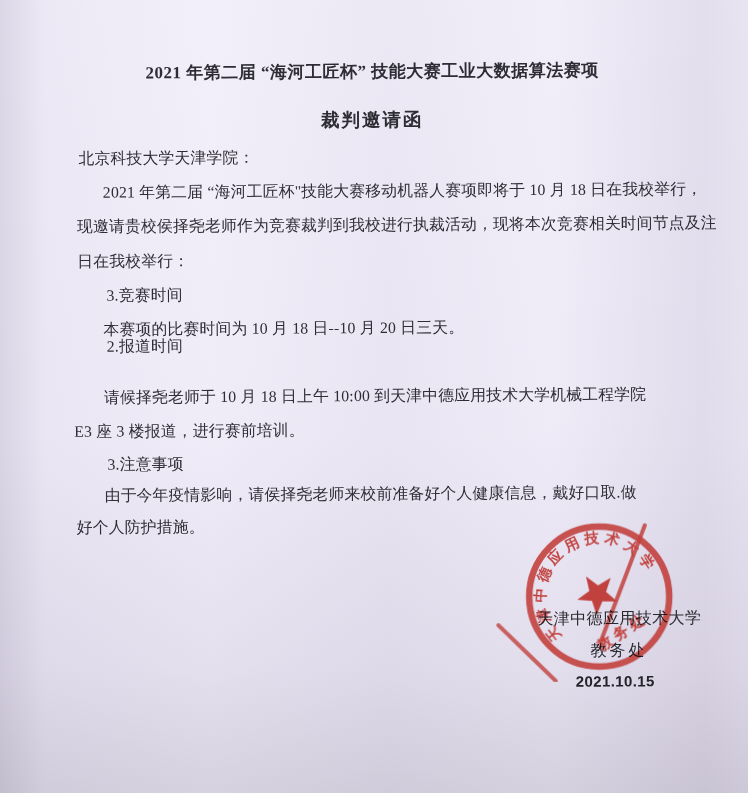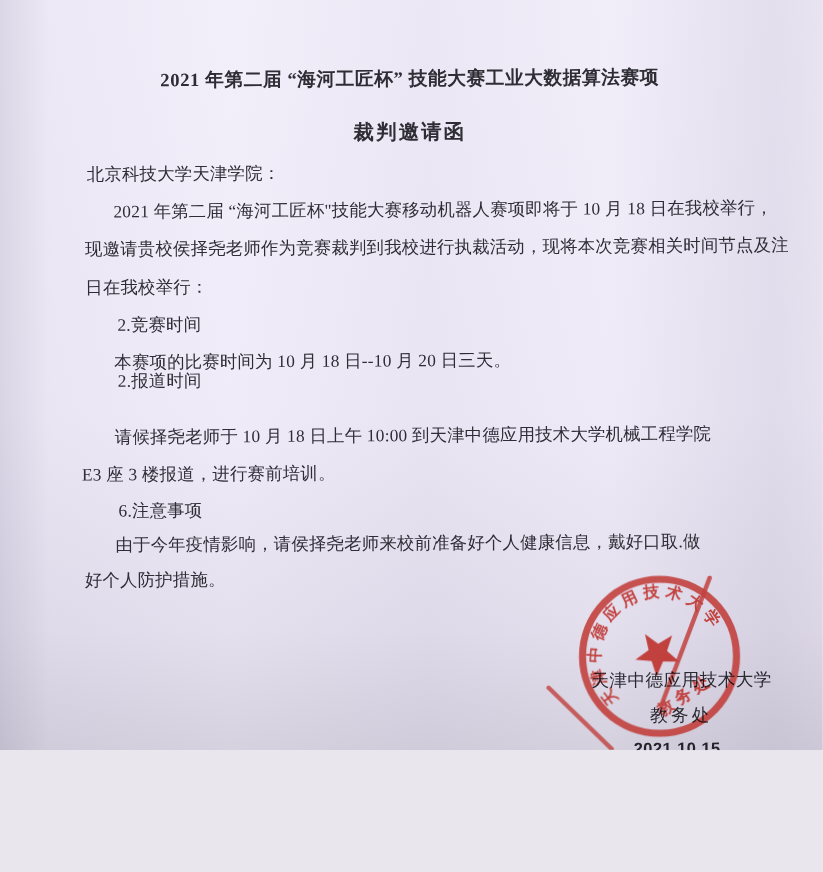--- a/index.html
+++ b/index.html
@@ -1,17 +1,17 @@
 <!DOCTYPE html>
 <html><head>
 <meta charset="utf-8">
 <style>
   html,body { margin:0; padding:0; background:#e9e6ee; }
   .page {
-    position:relative; width:748px; height:682px; overflow:hidden;
+    position:relative; width:748px; height:793px; overflow:hidden;
     background-image:
       linear-gradient(180deg, #f8f6fc 0%, #f5f3fa 55%, #eae7f0 84%, #dbd8e1 100%),
       linear-gradient(90deg, #e2dfe9 0%, #f3f1f8 6%, #f9f7fd 28%, #f2f0f7 52%, #f8f6fc 74%, #eae7f0 94%, #efecf4 100%);
     background-blend-mode: multiply;
     font-family:"Liberation Serif","DejaVu Serif",serif;
   }
   .content { position:absolute; inset:0; transform:rotate(-0.35deg); color:#2e2d35; }
   .title1 {
     position:absolute; top:60px; left:0; right:0; text-align:center;
     font-size:17px; font-weight:bold; letter-spacing:0.5px; white-space:nowrap;
@@ -48,26 +48,26 @@
 <div class="page">
   <div class="content">
 
     <div class="title1">2021 年第二届 “海河工匠杯” 技能大赛工业大数据算法赛项</div>
     <div class="title2">裁判邀请函</div>
 
     <div class="line l1">北京科技大学天津学院：</div>
     <div class="line l2">2021 年第二届 “海河工匠杯"技能大赛移动机器人赛项即将于 10 月 18 日在我校举行，</div>
     <div class="line l3">现邀请贵校侯择尧老师作为竞赛裁判到我校进行执裁活动，现将本次竞赛相关时间节点及注</div>
     <div class="line l4">日在我校举行：</div>
-    <div class="line l5">2.竞赛时间</div>
+    <div class="line l5">3.竞赛时间</div>
     <div class="line l6">本赛项的比赛时间为 10 月 18 日--10 月 20 日三天。</div>
     <div class="line l7">2.报道时间</div>
     <div class="line l8">请候择尧老师于 10 月 18 日上午 10:00 到天津中德应用技术大学机械工程学院</div>
     <div class="line l9">E3 座 3 楼报道，进行赛前培训。</div>
-    <div class="line l10">6.注意事项</div>
+    <div class="line l10">3.注意事项</div>
     <div class="line l11">由于今年疫情影响，请侯择尧老师来校前准备好个人健康信息，戴好口取.做</div>
     <div class="line l12">好个人防护措施。</div>
 
     <div class="sig-org">天津中德应用技术大学</div>
     <div class="sig-dept">教务处</div>
     <div class="sig-date">2021.10.15</div>
 
     <svg class="stamp" viewBox="0 0 220 185" xmlns="http://www.w3.org/2000/svg">
       <g>
         <circle cx="113" cy="100" r="70" fill="none" stroke="#bf3430" stroke-width="6.5" opacity="0.9"></circle>

